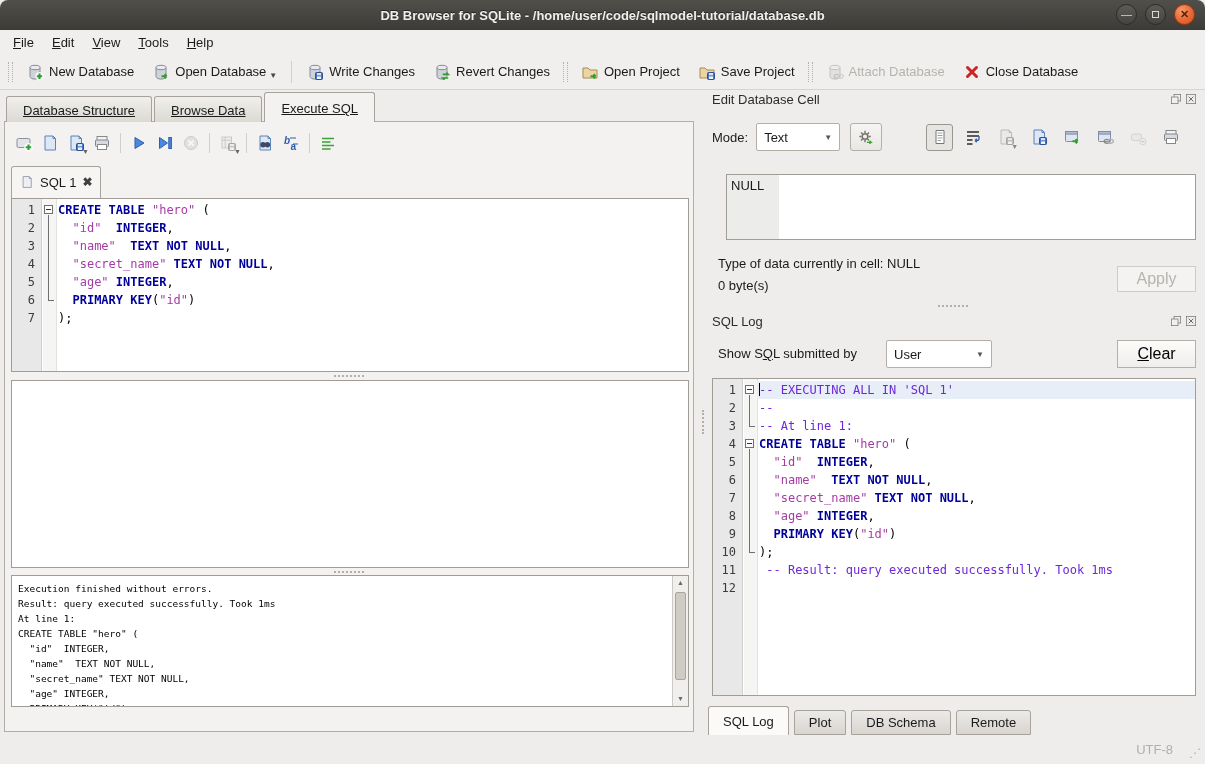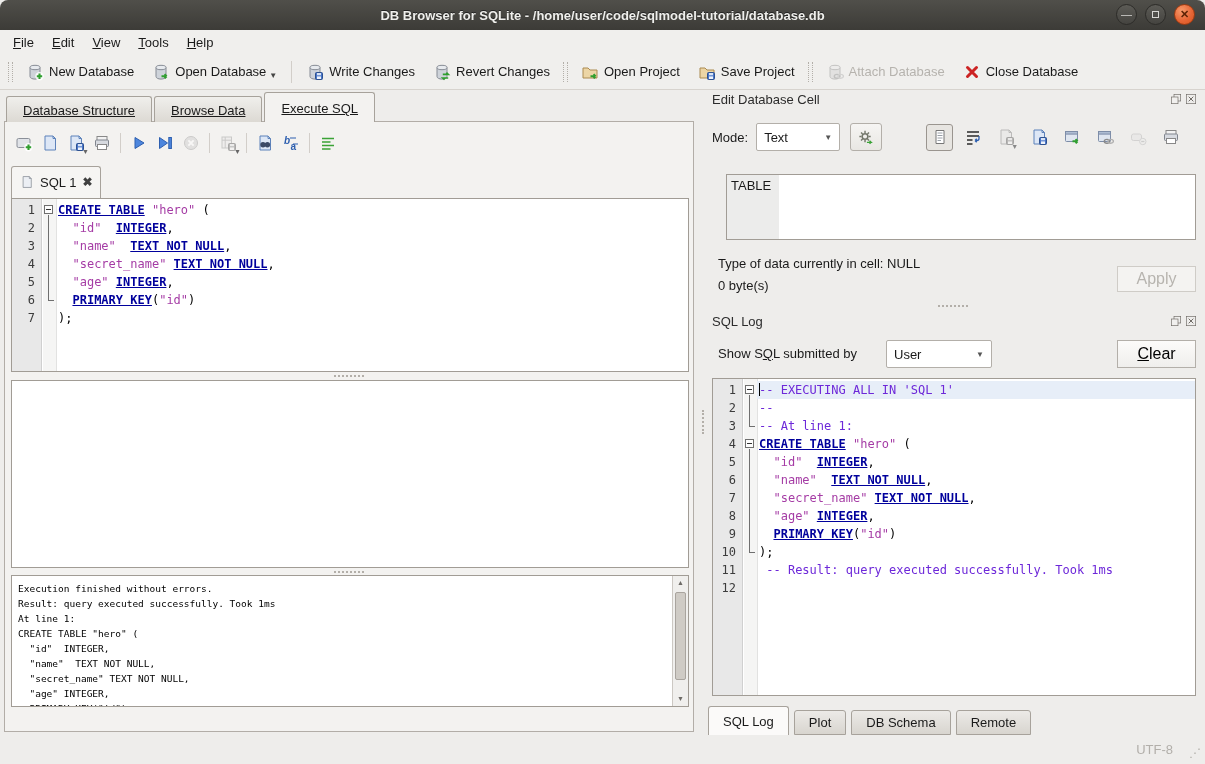--- a/index.html
+++ b/index.html
@@ -64,21 +64,21 @@
   .fold { width:14px; flex:none; position:relative; }
   .fold-box { position:absolute; left:2px; top:4px; width:9px; height:9px; border:1px solid #6f6f6f; background:#fdfdfd; }
   .fold-box::after { content:""; position:absolute; left:1px; top:3px; width:5px; border-top:1px solid #333; }
   .fold.start::after { content:""; position:absolute; left:6px; top:14px; bottom:0; border-left:1px solid #6f6f6f; }
   .fold.mid::before { content:""; position:absolute; left:6px; top:0; bottom:0; border-left:1px solid #6f6f6f; }
   .fold.end::before { content:""; position:absolute; left:6px; top:0; height:9px; border-left:1px solid #6f6f6f; }
   .fold.end::after { content:""; position:absolute; left:6px; top:9px; width:6px; border-top:1px solid #6f6f6f; }
   .ccode { flex:1; white-space:pre; padding-left:2px; }
   .ccode.hl { background:#e7eef8; }
   .caret { display:inline-block; width:0; border-left:1px solid #000; height:13px; vertical-align:-2px; margin-right:-1px; }
-  .c-kw { color:#00009c; font-weight:bold;text-decoration:underline; }
+  .c-kw { color:#00009c; font-weight:bold; }
   .c-st { color:#a53ca5; }
   .c-cm { color:#6d28d9; }
   .c-tx { color:#000; }
 
   .hsplit { position:absolute; left:0; width:100%; height:8px; display:flex; align-items:center; justify-content:center; }
   .dots-h { width:30px; border-top:2px dotted #b3afa9; }
   #grid-pane { left:6px; top:258px; width:678px; height:188px; background:#fff; border:1px solid #a19c95; }
   #results-pane { left:6px; top:453px; width:678px; height:132px; background:#fff; border:1px solid #a19c95; }
   .results-text { position:absolute; inset:5px 20px 0 6px; font-family:"DejaVu Sans Mono", monospace; font-size:9.5px; line-height:15px; white-space:pre; color:#000; }
   .vscroll { position:absolute; right:0; top:0; bottom:0; width:16px; background:#f0efed; border-left:1px solid #ccc8c3; }
@@ -496,21 +496,21 @@
           <svg width="18" height="18" viewBox="0 0 18 18">
             <rect x="4" y="2.5" width="10" height="4" fill="#f2f2f2" stroke="#888"></rect>
             <rect x="2.5" y="6" width="13" height="6.5" rx="1" fill="#d7dae0" stroke="#80858e"></rect>
             <rect x="4.5" y="10.5" width="9" height="5" fill="#fff" stroke="#888"></rect>
           </svg>
         </div>
       </div>
   </div>
 
   <div id="cell-value">
-    <div class="cgutter"><span>TABLE</span></div>
+    <div class="cgutter"><span>NULL</span></div>
   </div>
 
   <div class="label" style="position:absolute;left:18px;top:166px">Type of data currently in cell: NULL</div>
   <div class="label" style="position:absolute;left:18px;top:188px">0 byte(s)</div>
   <button class="qbtn disabled" style="position:absolute;left:417px;top:176px;width:79px;height:26px">Apply</button>
 
   <div class="hsplit" style="top:212px;width:505px">
       <div class="dots-h"></div>
     </div>
 

